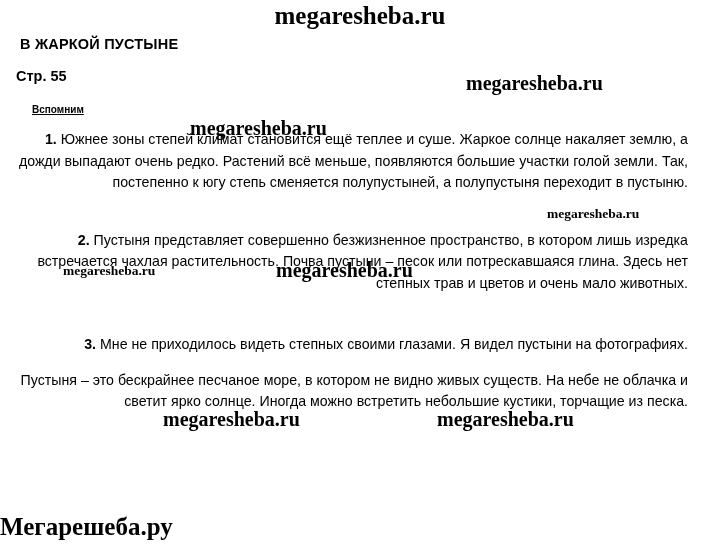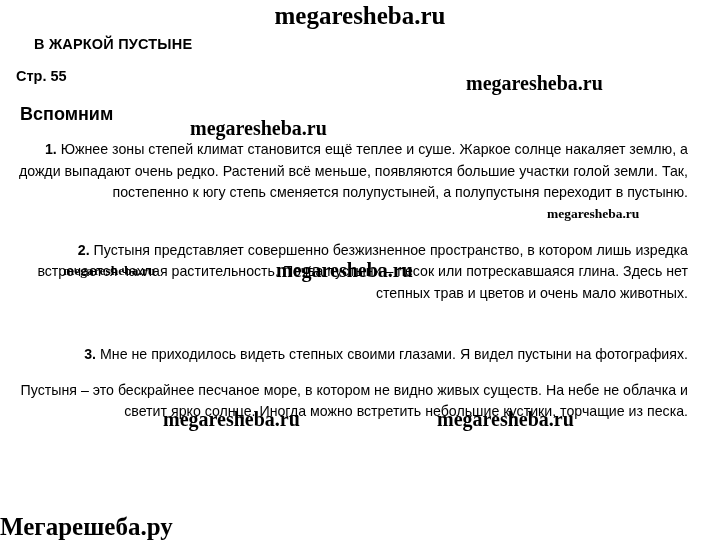--- a/index.html
+++ b/index.html
@@ -47,33 +47,34 @@
     position: absolute;
     top: 36px;
     left: 16px;
     width: 672px;
   }
   .doc-title {
     font-family: "Liberation Sans", sans-serif;
     font-weight: bold;
     font-size: 14.5px;
     letter-spacing: 0.2px;
-    margin: 0 0 16px 18px;
+    margin: 0 0 16px 4px;
   }
   .page-num {
     font-family: "Liberation Sans", sans-serif;
     font-weight: bold;
     font-size: 14.5px;
     margin: 0 0 20px 0;
   }
   .section-head {
     font-family: "Liberation Sans", sans-serif;
     font-weight: bold;
-    font-size: 18px;
-    margin: 0 0 14px 4px;
+    font-size: 10px;
+    margin: 0 0 14px 16px;
+    text-decoration: underline;
   }
   .para {
     font-family: "Liberation Sans", sans-serif;
     font-size: 14.2px;
     line-height: 21.5px;
     margin: 0 0 14px 0;
     text-align: right;
   }
   .para .num {
     font-weight: bold;

